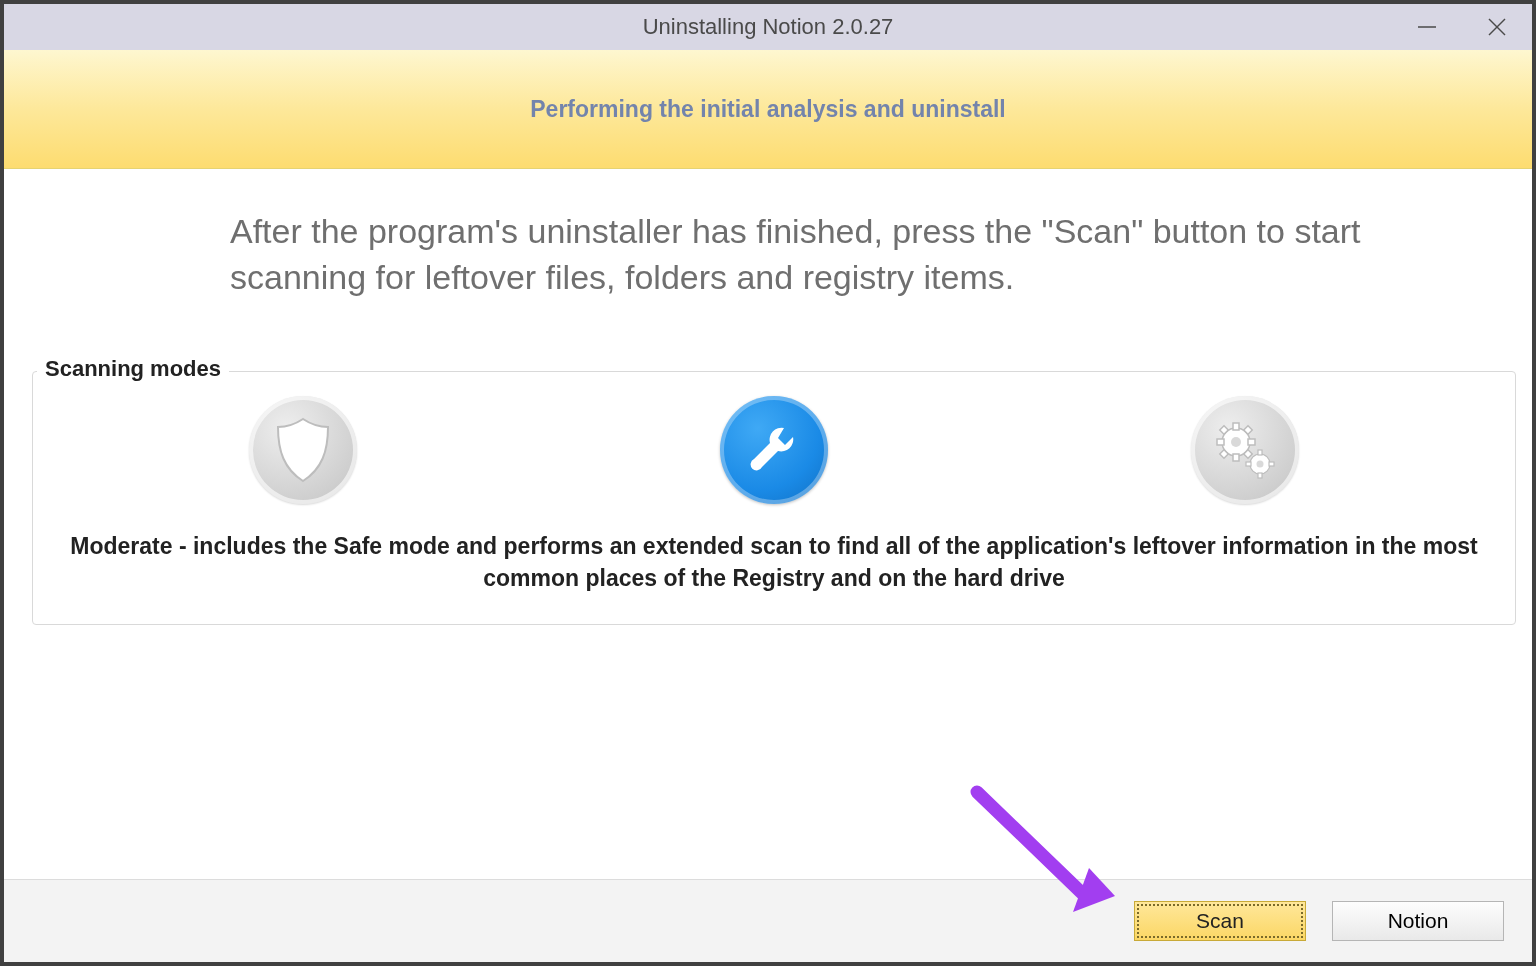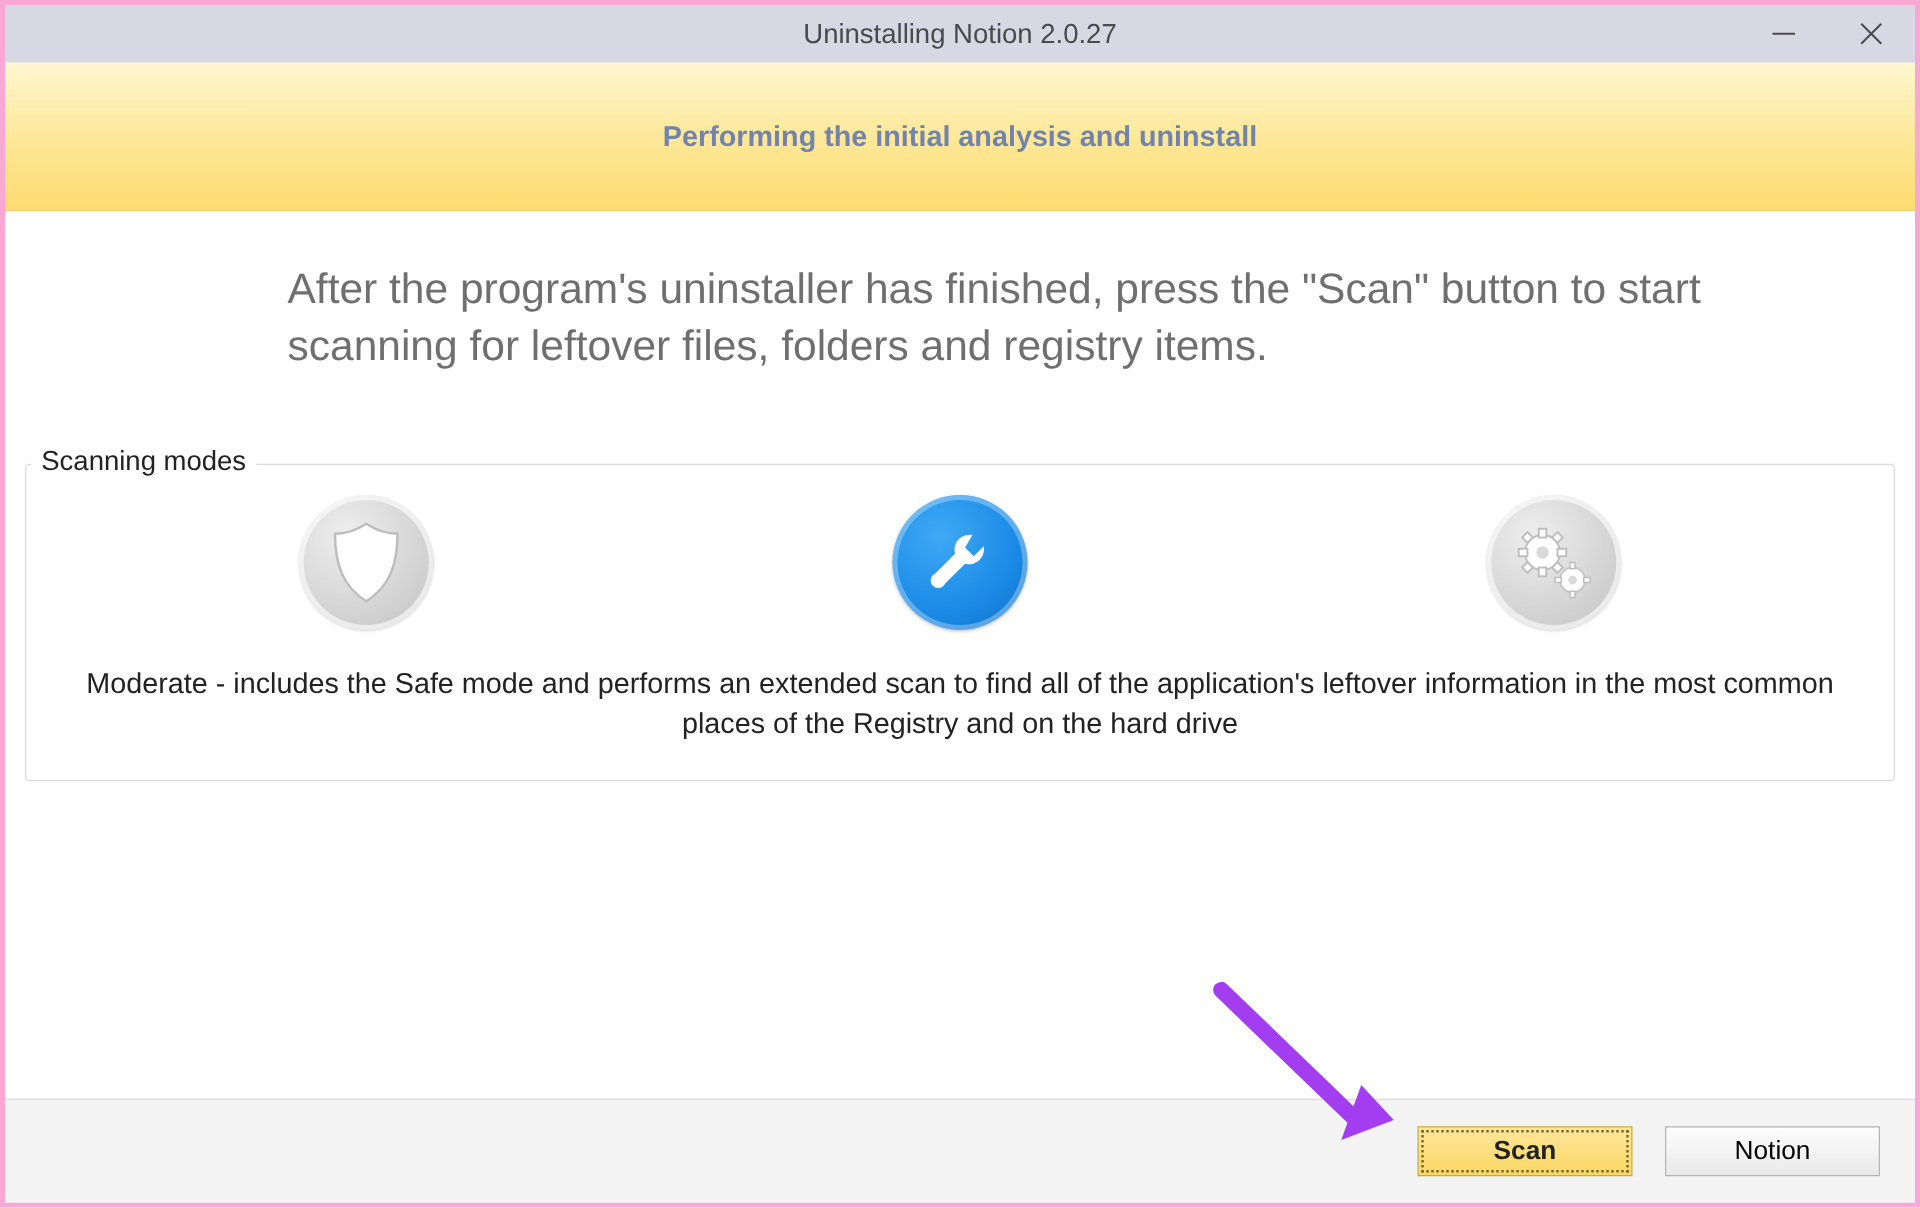--- a/index.html
+++ b/index.html
@@ -10,21 +10,21 @@
     font-family: "Segoe UI", Tahoma, sans-serif;
     background: #fff;
     overflow: hidden;
   }
   .window {
     position: absolute;
     left: 0; top: 0;
     width: 1536px;
     height: 966px;
     box-sizing: border-box;
-    border: 4px solid #f9a8d4;
+    border: 4px solid #404040;
     display: flex;
     flex-direction: column;
     background: #ffffff;
   }
   
   .titlebar {
     height: 46px;
     background: #d8d7e4;
     display: flex;
     align-items: center;
@@ -87,21 +87,22 @@
     margin-right: 120px;
     margin-bottom: 70px;
   }
 
   
   .modes-fieldset {
     border: 1px solid #d9d9d9;
     border-radius: 4px;
     position: relative;
     padding: 24px 34px 30px 34px;
-    margin: 0 0 0 0;
+    margin: 0 0 0 12px;
+    font-weight: bold;
   }
   .modes-fieldset .legend {
     position: absolute;
     top: -16px;
     left: 4px;
     background: #ffffff;
     padding: 0 8px;
     font-size: 22px;
     color: #222;
   }
@@ -157,21 +158,21 @@
     align-items:center;
     justify-content:center;
     cursor:pointer;
     font-family: inherit;
   }
   .btn.primary {
     background: linear-gradient(to bottom, #ffe79a, #fbd765);
     border: 1px solid #c8a937;
     outline: 2px dotted #7a6a2a;
     outline-offset: -5px;
-    font-weight: 700;
+    font-weight: 400;
     color:#222;
   }
 
   
   .annotation-arrow {
     position: absolute;
     left: 965px;
     top: 780px;
     pointer-events: none;
   }

